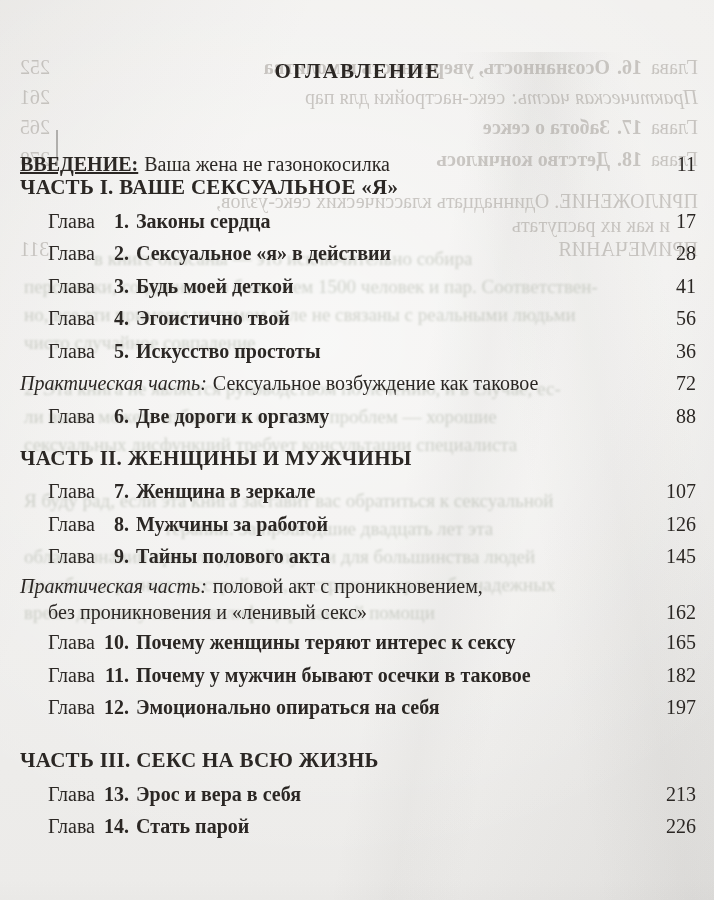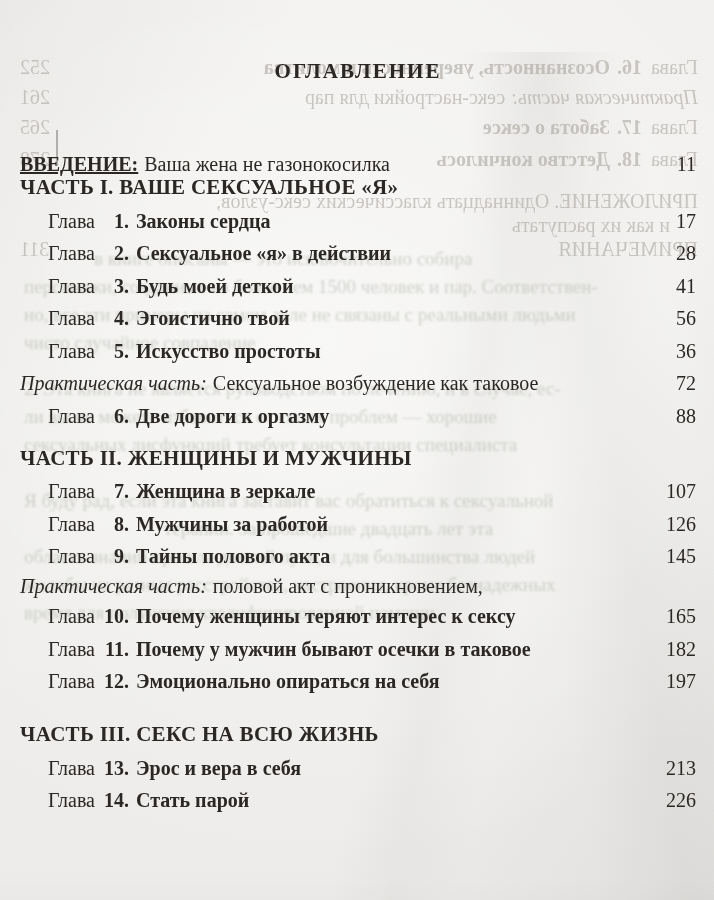--- a/index.html
+++ b/index.html
@@ -221,20 +221,25 @@
       <span class="ctitle">Тайны полового акта</span>
       <span class="leader"></span>
       <span class="pagenum">145</span>
     </div>
 
     <div class="pract-block">
       <div class="row">
         <span class="ital">Практическая часть:</span>
         <span class="after-label">половой акт с проникновением,</span>
       </div>
+      <div class="row pract-line2">
+        <span>без проникновения и «ленивый секс»</span>
+        <span class="leader"></span>
+        <span class="pagenum">162</span>
+      </div>
     </div>
 
     <div class="row toc-row chap g10">
       <span class="prefix">Глава</span>
       <span class="num">10.</span>
       <span class="ctitle">Почему женщины теряют интерес к сексу</span>
       <span class="leader"></span>
       <span class="pagenum">165</span>
     </div>
     <div class="row toc-row chap">

